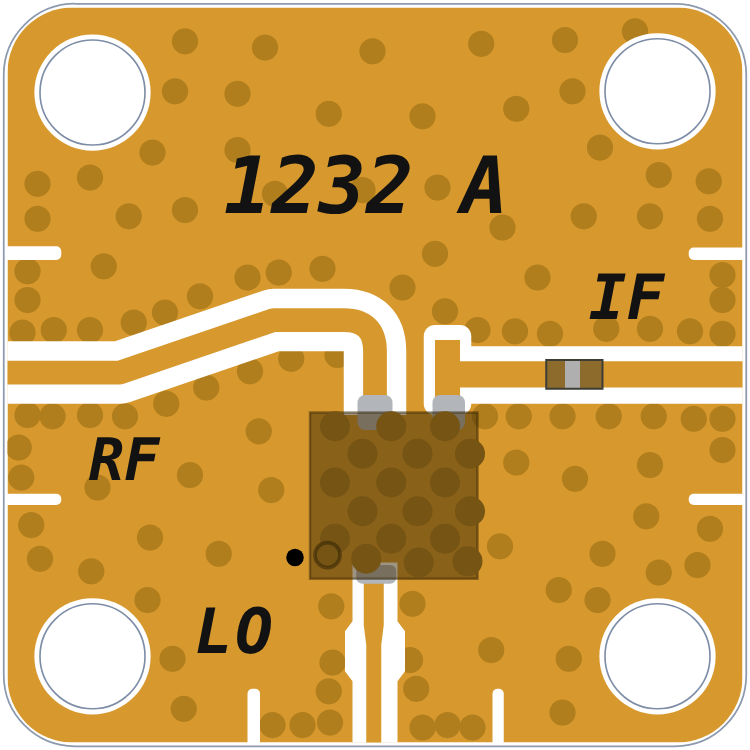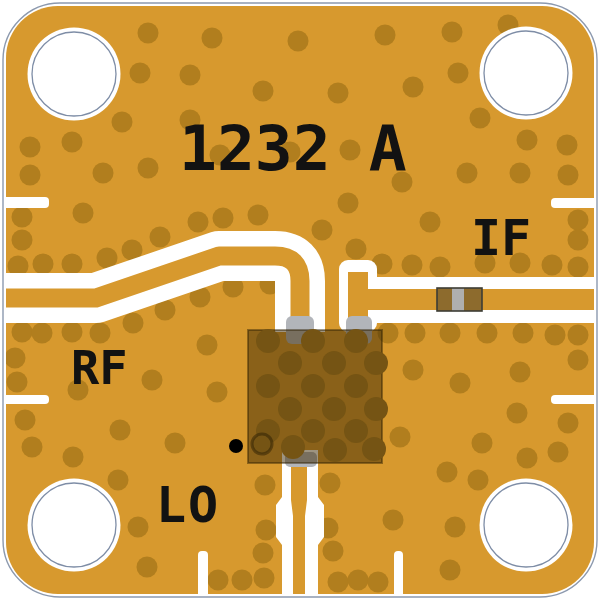--- a/index.html
+++ b/index.html
@@ -1,16 +1,16 @@
 <!DOCTYPE html>
 <html style="--background: #FFFFFF; --copper: #D7992E; --via: #B17E1E; --chip-via: #755414; --pad: #B2B5BA; --silkscreen: #121212; --board-edge: #8C99AE; --hole-ring: #7E8DA6; --chip-fill: rgba(61,41,3,0.5); --chip-stroke: rgba(45,30,2,0.45); --component-body: #8D6B2D; --component-band: #AFAFAF; --component-outline: #3D3D35;"><head>
 <meta charset="utf-8">
 <style>
   html,body{margin:0;padding:0;background:#fff;}
-  .stage{width:600px;height:600px;position:relative;overflow:hidden;background:var(--background,#fff);}
+  .stage{width:600px;height:600px;position:relative;overflow:hidden;background:var(--background,#fff);font-style:italic;}
   svg{display:block;}
   .bg{fill:var(--background,#fff);}
   .substrate{fill:var(--background,#fff);}
   .copper{fill:var(--copper,#D7992E);}
   .keepout{fill:#ffffff;}
   .keepout-stroke{stroke:#ffffff;fill:none;}
   .trace{fill:var(--copper,#D7992E);}
   .trace-stroke{stroke:var(--copper,#D7992E);fill:none;}
   .via{fill:var(--via,#B17E1E);}
   .chip-via{fill:var(--chip-via,#755414);}

